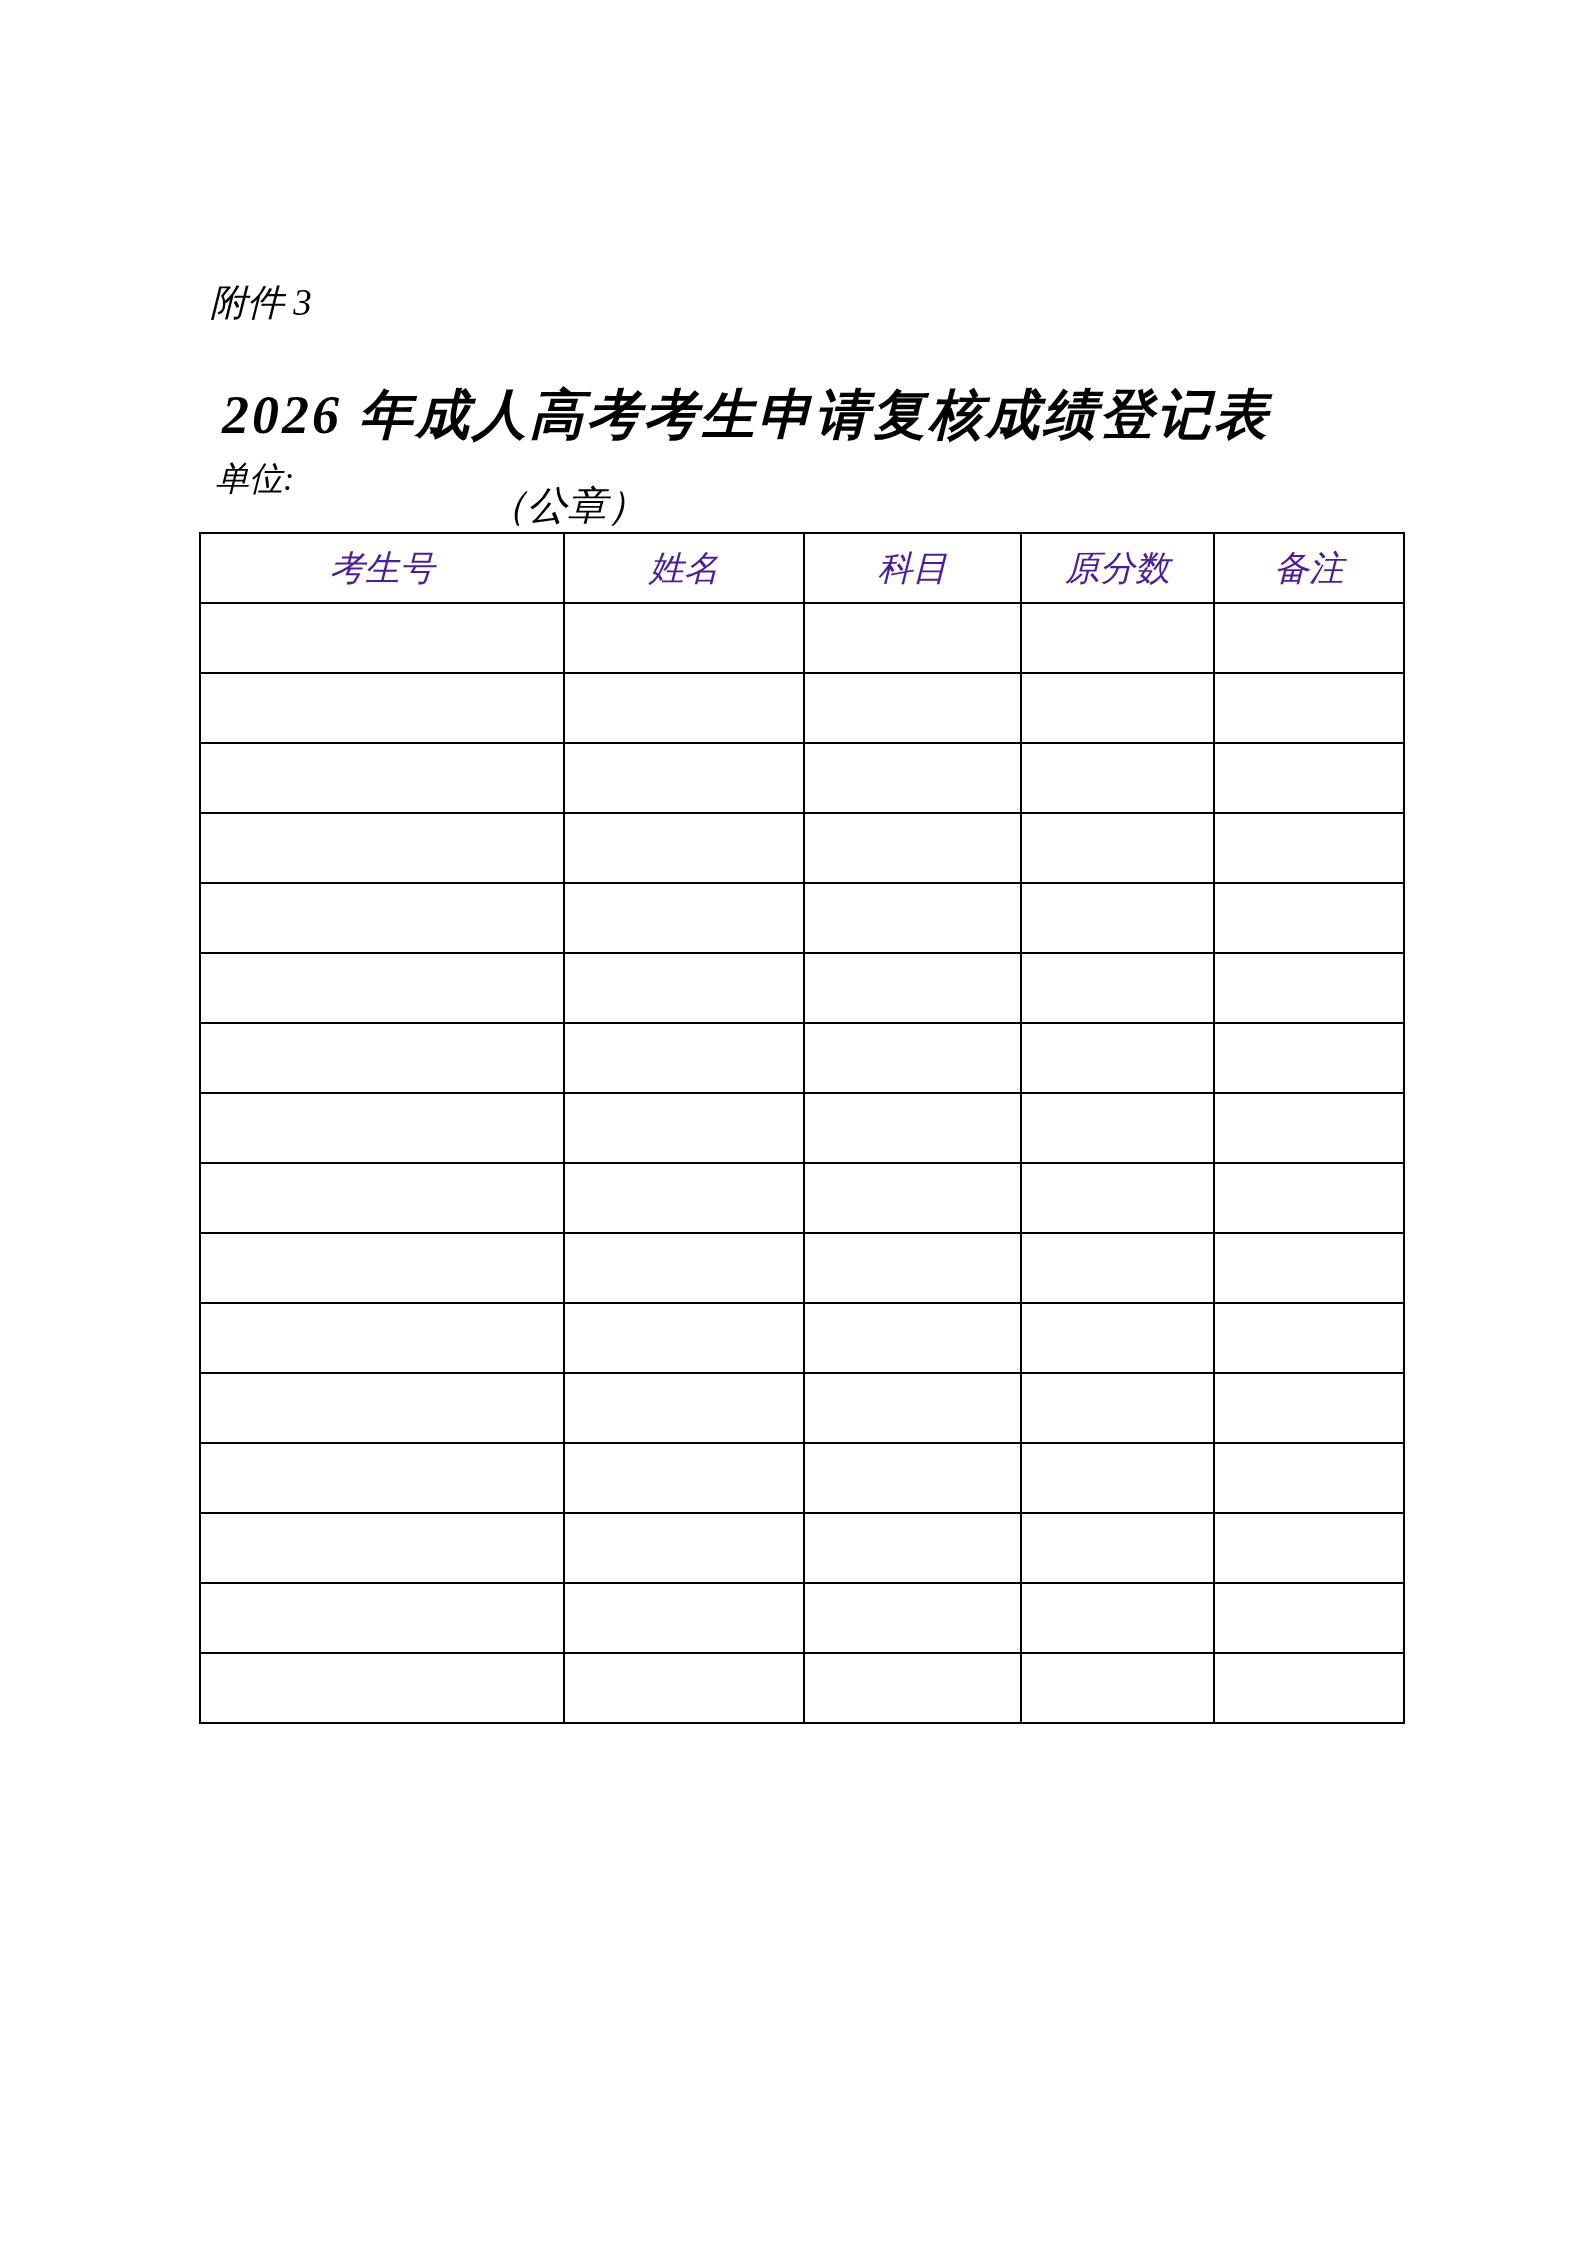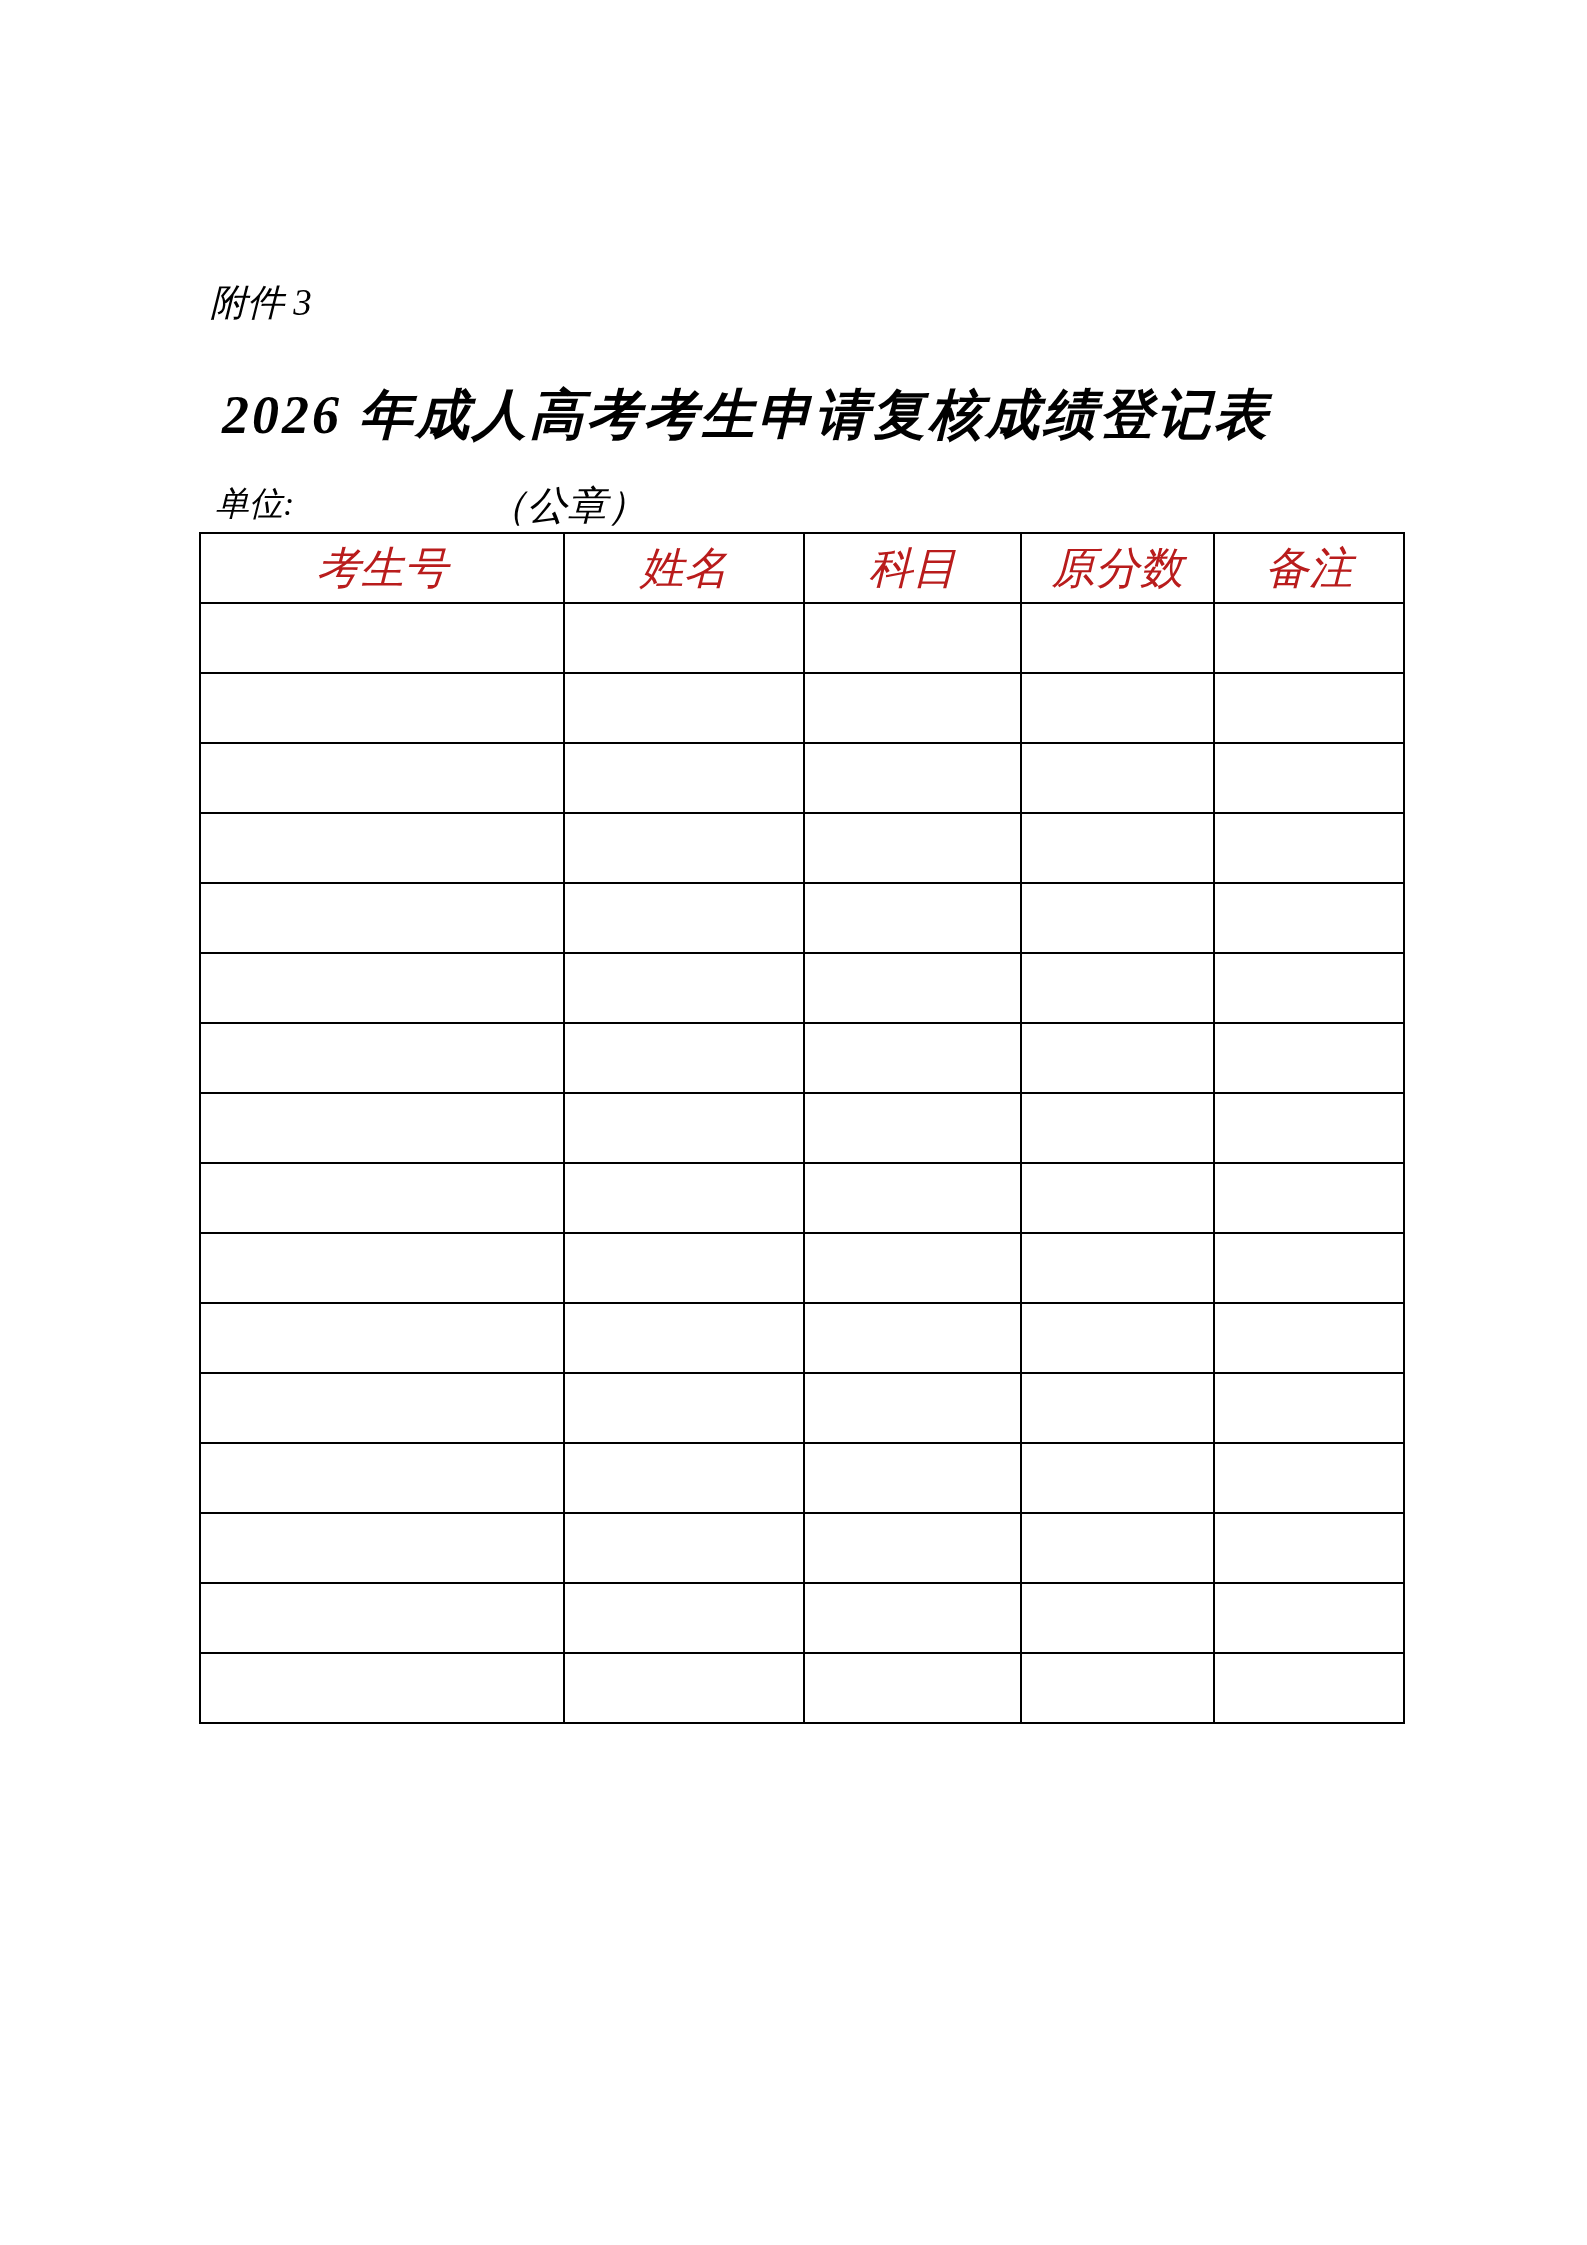--- a/index.html
+++ b/index.html
@@ -33,21 +33,21 @@
     font-size: 54px;
     font-weight: bold;
     letter-spacing: 3px;
     line-height: 1.15;
     white-space: nowrap;
     font-family: "Liberation Serif", serif;
   }
   .unit-label {
     position: absolute;
     left: 215px;
-    top: 481px;
+    top: 456px;
     font-size: 34px;
     white-space: nowrap;
   }
   .seal-label {
     position: absolute;
     left: 487px;
     top: 478px;
     font-size: 40px;
     white-space: nowrap;
   }
@@ -61,24 +61,24 @@
   }
   table.form-table th,
   table.form-table td {
     border: 2px solid #000000;
     padding: 0;
     height: 68px;
   }
   table.form-table th {
     font-family: "Liberation Sans", sans-serif;
     font-weight: normal;
-    font-size: 44px;
+    font-size: 35px;
     text-align: center;
     vertical-align: middle;
-    color: #b91c1c;
+    color: #4c1d95;
   }
   table.form-table td {
     background: #ffffff;
   }
 </style>
 </head>
 <body>
 
 <div class="page">
 

